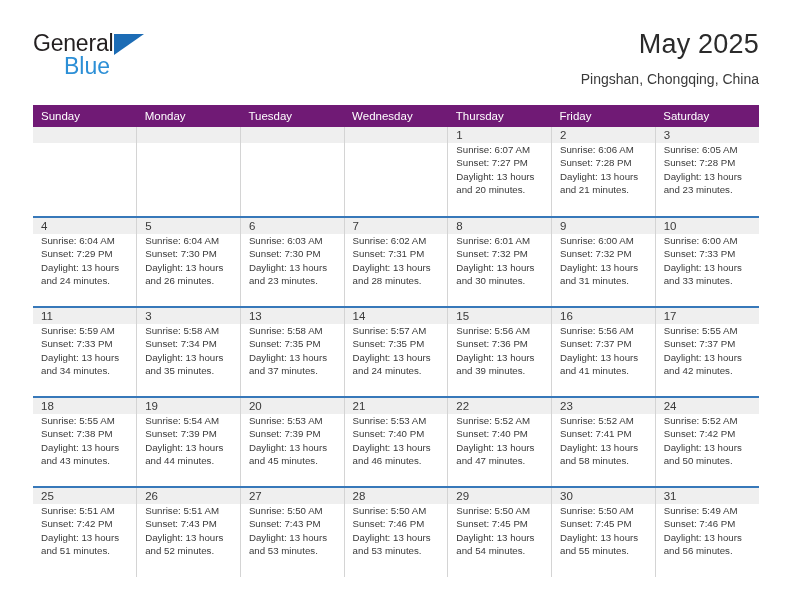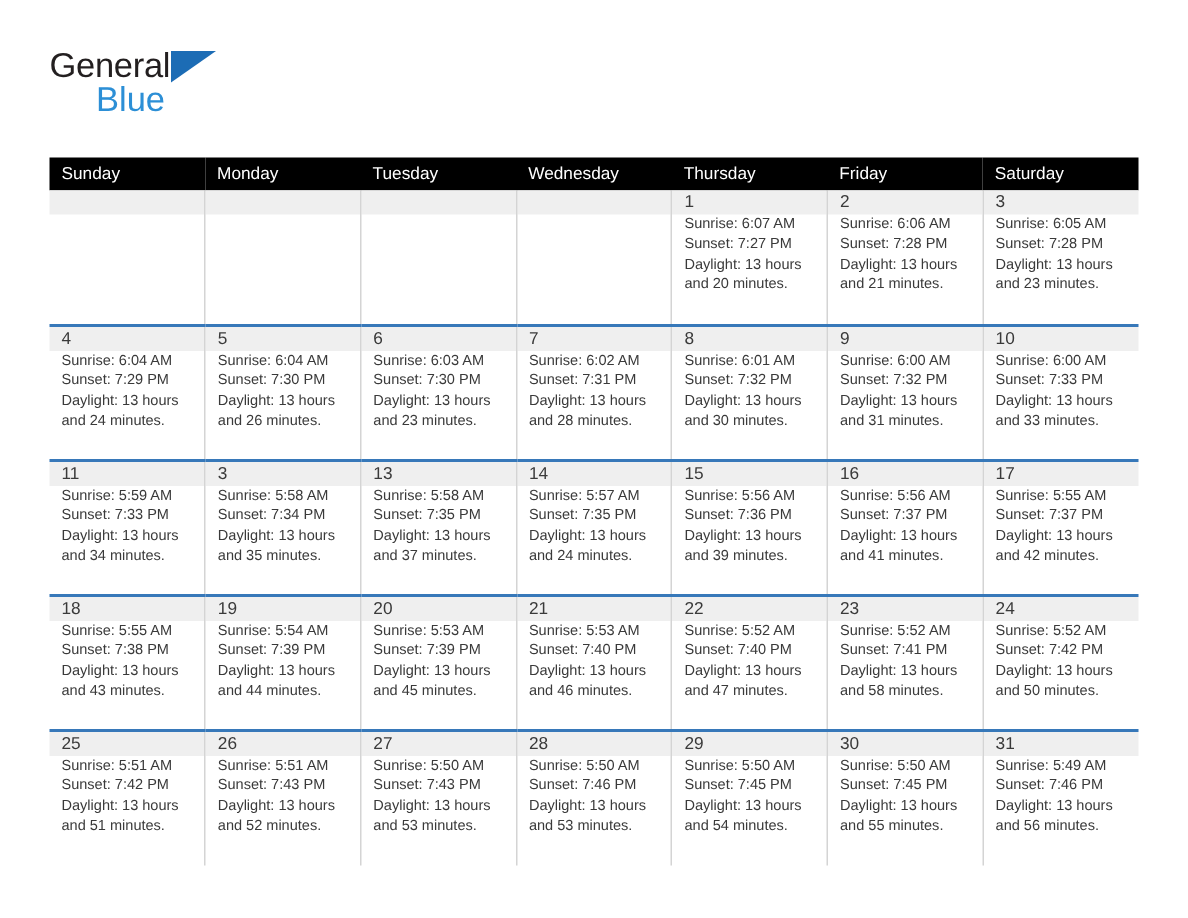--- a/index.html
+++ b/index.html
@@ -85,21 +85,21 @@
     position: absolute;
     left: 33px; top: 105px;
     width: 726px;
   }
   table.cal {
     border-collapse: collapse;
     width: 726px;
     table-layout: fixed;
   }
   table.cal th {
-    background: #000000;
+    background: #701a75;
     color: #ffffff;
     font-size: 11.5px;
     font-weight: normal;
     text-align: left;
     padding: 5px 0 5px 8px;
     height: 21px;
     border: none;
   }
   td.daycell {
     vertical-align: top;
@@ -140,20 +140,24 @@
   <div class="header">
 
     <div class="logo">
       <div class="logo-row1">
         <span class="logo-general">General</span>
         <span class="logo-tri"></span>
       </div>
       <span class="logo-blue">Blue</span>
     </div>
 
+    <div class="title-wrap">
+      <h1 class="cal-title">May 2025</h1>
+      <p class="cal-sub">Pingshan, Chongqing, China</p>
+    </div>
 
   </div>
 
   <div class="calendar">
     <table class="cal">
       <thead>
         <tr id="hdr-row">
             <th>Sunday</th>
             <th>Monday</th>
             <th>Tuesday</th>

